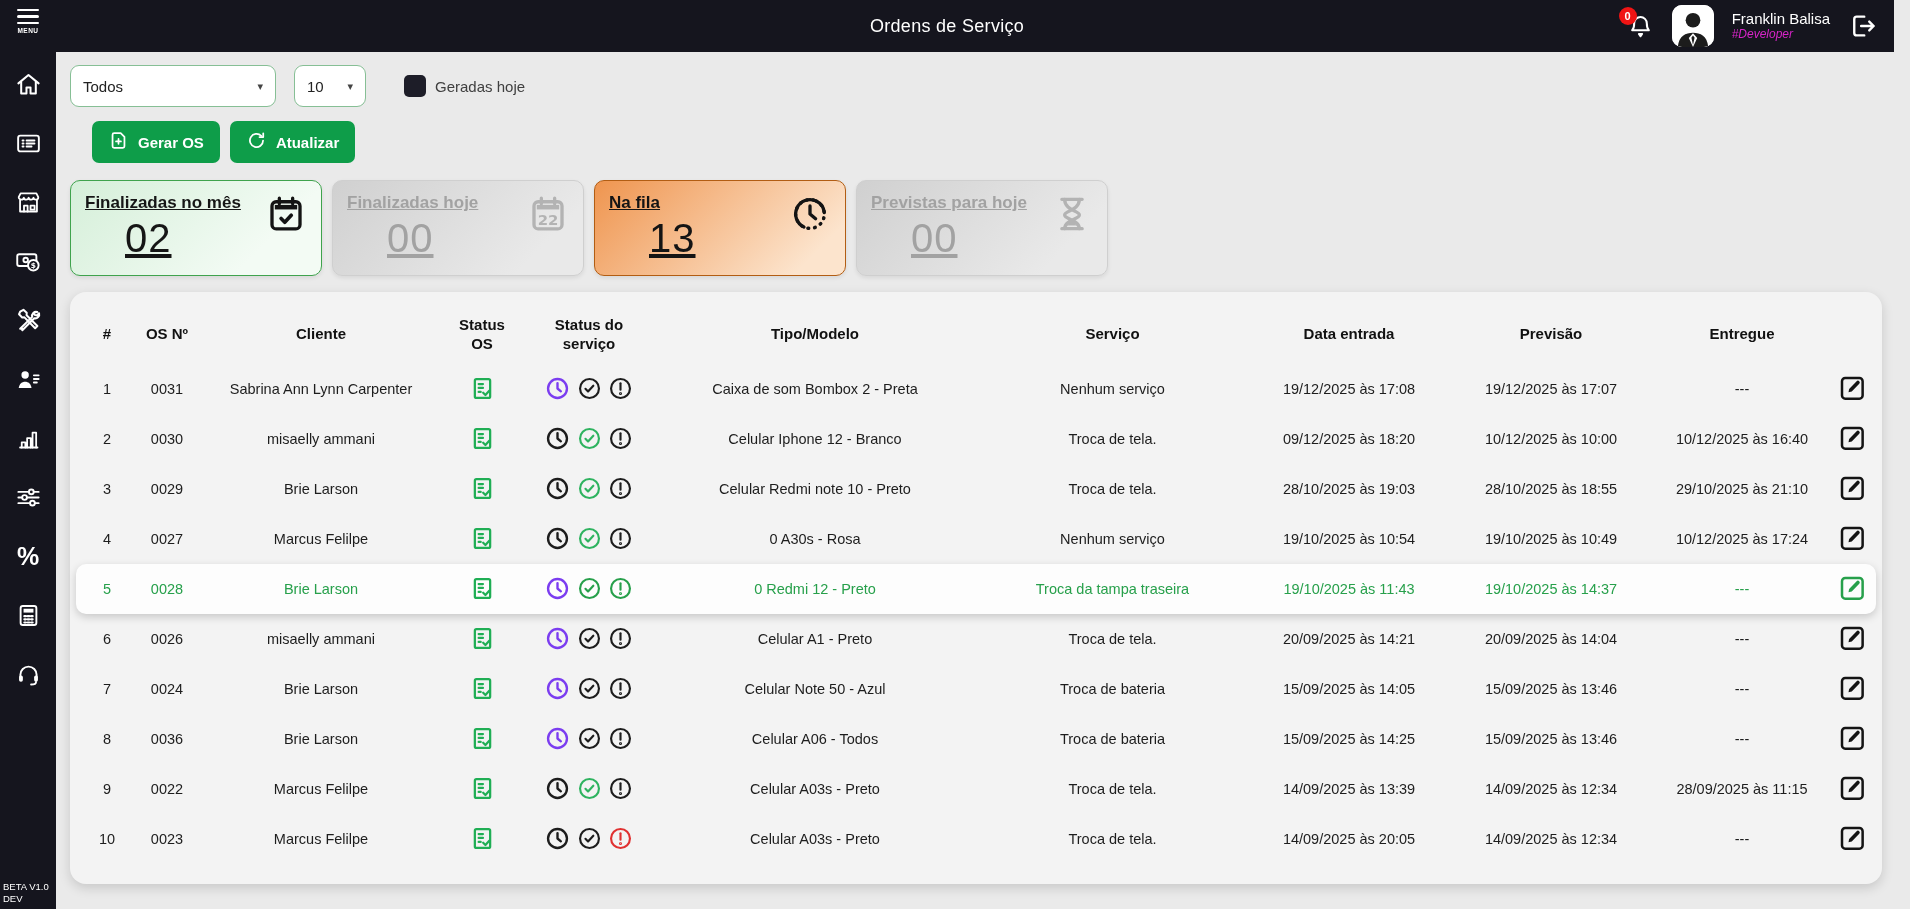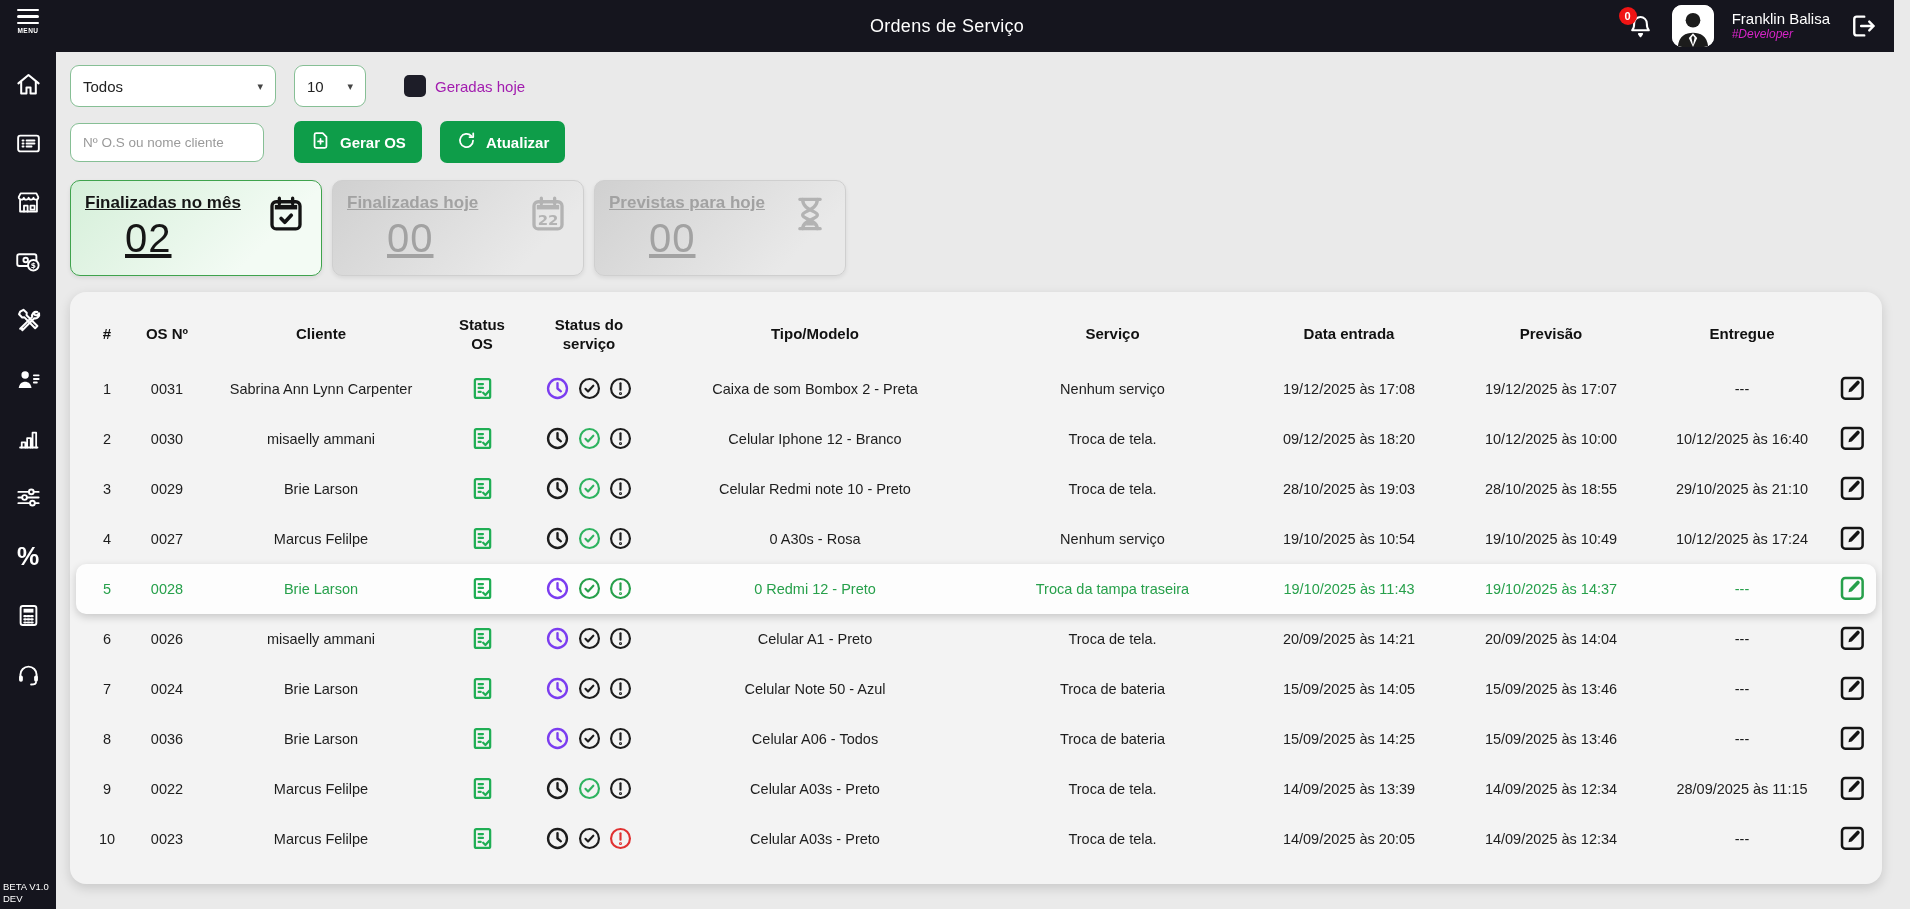--- a/index.html
+++ b/index.html
@@ -38,30 +38,30 @@
   
   .main{position:absolute;left:56px;top:52px;right:0;bottom:0;padding:13px 28px 0 14px;}
   .filters-row{display:flex;align-items:center;gap:18px;}
   .select{background:#fff;border:1.5px solid #86bf95;border-radius:9px;height:40px;display:flex;
     align-items:center;justify-content:space-between;padding:0 12px;cursor:pointer;font-size:15px;color:#222;}
   .select .caret{font-size:11px;color:#444;margin-left:10px;}
   .sel-status{width:180px;}
   .sel-size{width:46px;}
   .chk-wrap{display:flex;align-items:center;gap:9px;margin-left:20px;}
   .checkbox{width:22px;height:22px;background:#1d1d28;border-radius:5px;cursor:pointer;}
-  .chk-label{font-size:15px;color:#a21caf;}
+  .chk-label{font-size:15px;color:#404040;}
   .actions-row{display:flex;align-items:center;gap:8px;margin-top:14px;}
   .search-input{width:168px;height:37px;background:#fff;border:1.5px solid #86bf95;border-radius:9px;
     padding:0 12px;font-size:13.5px;color:#333;outline:none;font-family:"Liberation Sans",sans-serif;}
   .search-input::placeholder{color:#9a9a9a;}
   .btn{background:#0e9d49;color:#fff;border:none;border-radius:7px;height:42px;padding:0 16px;
     font-size:15px;font-weight:bold;display:flex;align-items:center;gap:9px;cursor:pointer;margin-left:22px;
     font-family:"Liberation Sans",sans-serif;}
   .btn svg{width:21px;height:21px;}
-  .btn + .btn{margin-left:10px;}
+  .btn + .btn{margin-left:2px;}
 
   
   .cards{display:flex;gap:10px;margin-top:17px;}
   .card{width:252px;height:96px;border-radius:10px;padding:12px 14px;position:relative;cursor:pointer;
     box-sizing:border-box;box-shadow:0 2px 4px rgba(0,0,0,.08);text-decoration:underline;}
   .card-label{font-size:17px;font-weight:bold;}
   .card-value{font-size:40px;letter-spacing:1px;margin-top:5px;line-height:1;margin-left:40px;}
   .card-icon{position:absolute;top:12px;right:14px;}
   .card-icon svg{width:42px;height:42px;display:block;}
   .card.green{background:linear-gradient(135deg,#d5efd9 0%,#f3fbf4 75%);border:1.6px solid #3fa34d;color:#161616;}
@@ -249,21 +249,20 @@
       <span>10</span>
       <span class="caret">▾</span>
     </div>
     <div class="chk-wrap">
       <span class="checkbox"></span>
       <span class="chk-label">Geradas hoje</span>
     </div>
   </div>
 
   <div class="actions-row">
-    <input class="search-input" type="text" placeholder="Nº O.S ou nome cliente" style="">
     <button class="btn">
       <span>
         <svg viewBox="0 0 24 24" fill="none" stroke="#fff" stroke-width="2" stroke-linecap="round" stroke-linejoin="round">
           <path d="M14.5 3.5H7a1.8 1.8 0 0 0-1.8 1.8v13.4A1.8 1.8 0 0 0 7 20.5h10a1.8 1.8 0 0 0 1.8-1.8V7.8z"></path>
           <path d="M12 10.2v5.6M9.2 13h5.6"></path>
         </svg>
       </span>
       <span>Gerar OS</span>
     </button>
     <button class="btn">
@@ -292,20 +291,31 @@
     </div>
     <div class="card gray">
       <div class="card-label">Finalizadas hoje</div>
       <div class="card-value">00</div>
       <span class="card-icon">
         <svg viewBox="0 0 24 24" fill="none" stroke="#b3b3b3" stroke-width="1.9" stroke-linecap="round" stroke-linejoin="round">
           <rect x="4" y="5" width="16" height="15.5" rx="2.4"></rect>
           <path d="M8.2 3v3.2M15.8 3v3.2"></path>
           <rect x="5.6" y="6.8" width="12.8" height="2.6" fill="#b3b3b3" stroke="none"></rect>
           <text x="12" y="18.2" text-anchor="middle" font-size="8.5" font-weight="bold" fill="#b3b3b3" stroke="none" font-family="DejaVu Sans, sans-serif">22</text>
+        </svg>
+      </span>
+    </div>
+    <div class="card orange">
+      <div class="card-label">Na fila</div>
+      <div class="card-value">13</div>
+      <span class="card-icon">
+        <svg viewBox="0 0 24 24" fill="none" stroke="#141414" stroke-width="1.9" stroke-linecap="round" stroke-linejoin="round">
+          <circle cx="12" cy="12" r="8.2" stroke-dasharray="34 18" transform="rotate(115 12 12)"></circle>
+          <circle cx="12" cy="12" r="8.2" stroke-dasharray="0.4 3.4" transform="rotate(-65 12 12)" stroke-width="2"></circle>
+          <path d="M12 7.4V12l3.2 2.7"></path>
         </svg>
       </span>
     </div>
     <div class="card gray">
       <div class="card-label">Previstas para hoje</div>
       <div class="card-value">00</div>
       <span class="card-icon">
         <svg viewBox="0 0 24 24" fill="none" stroke="#b3b3b3" stroke-width="1.9" stroke-linecap="round" stroke-linejoin="round">
           <path d="M6.2 3.6h11.6M6.2 20.4h11.6"></path>
           <path d="M7.8 3.6c0 6.5 8.4 6.5 8.4 9s-8.4 2.8-8.4 7.8M16.2 3.6c0 6.5-8.4 6.5-8.4 9s8.4 2.8 8.4 7.8"></path>

